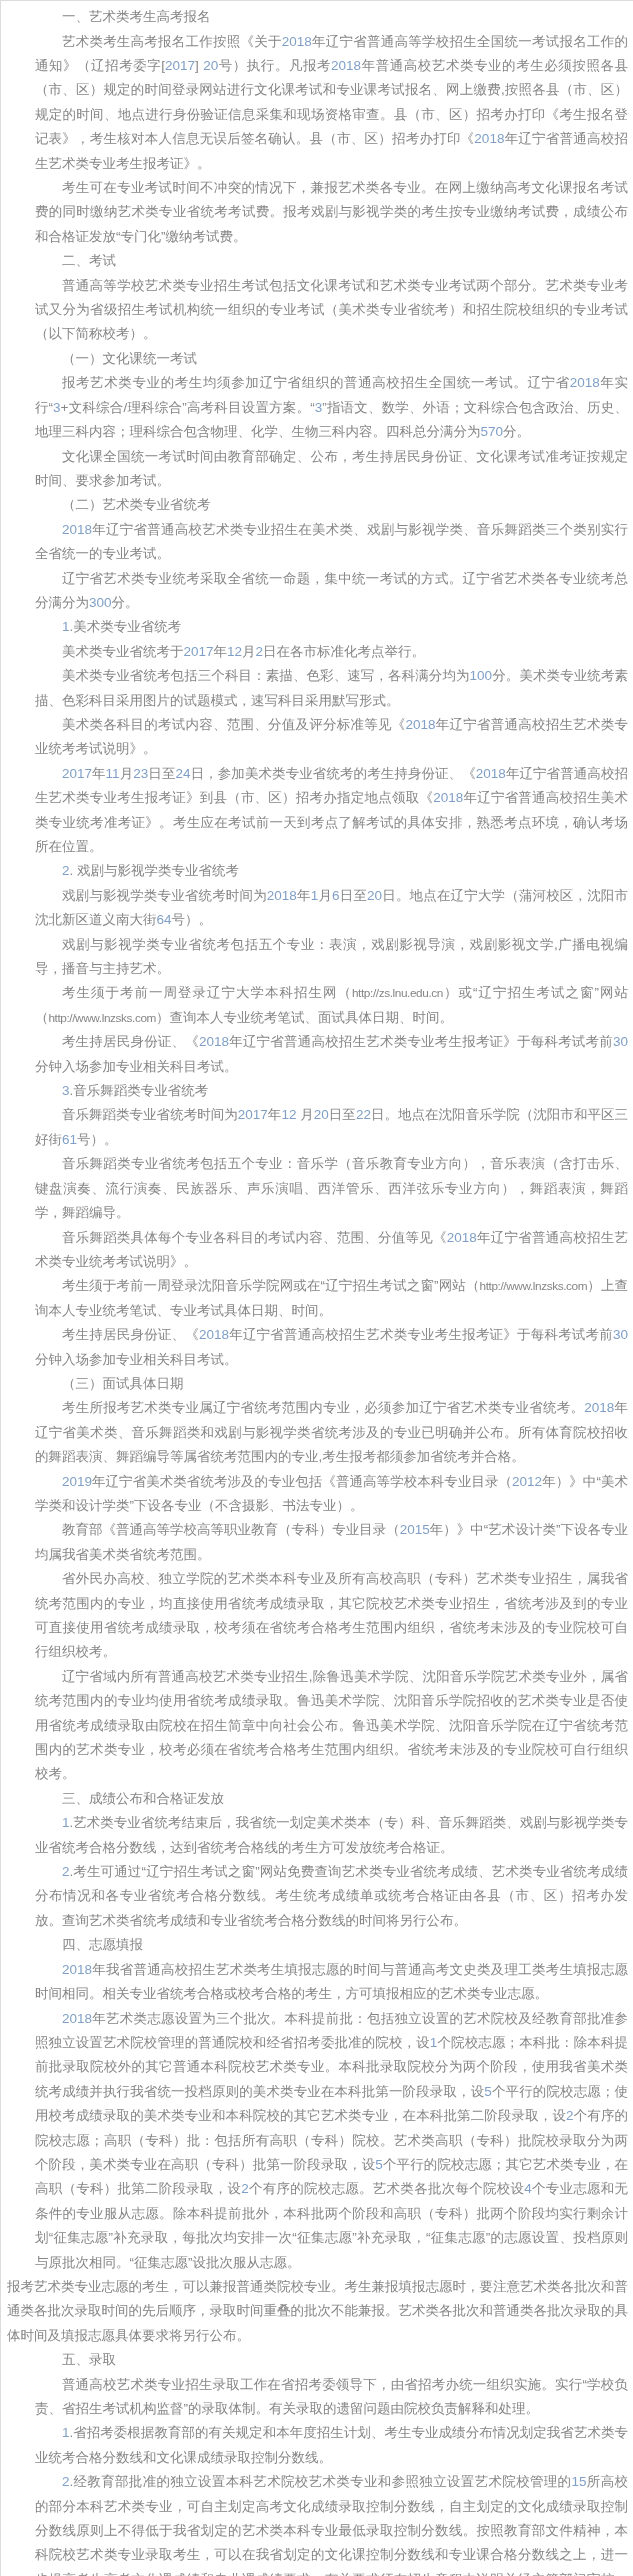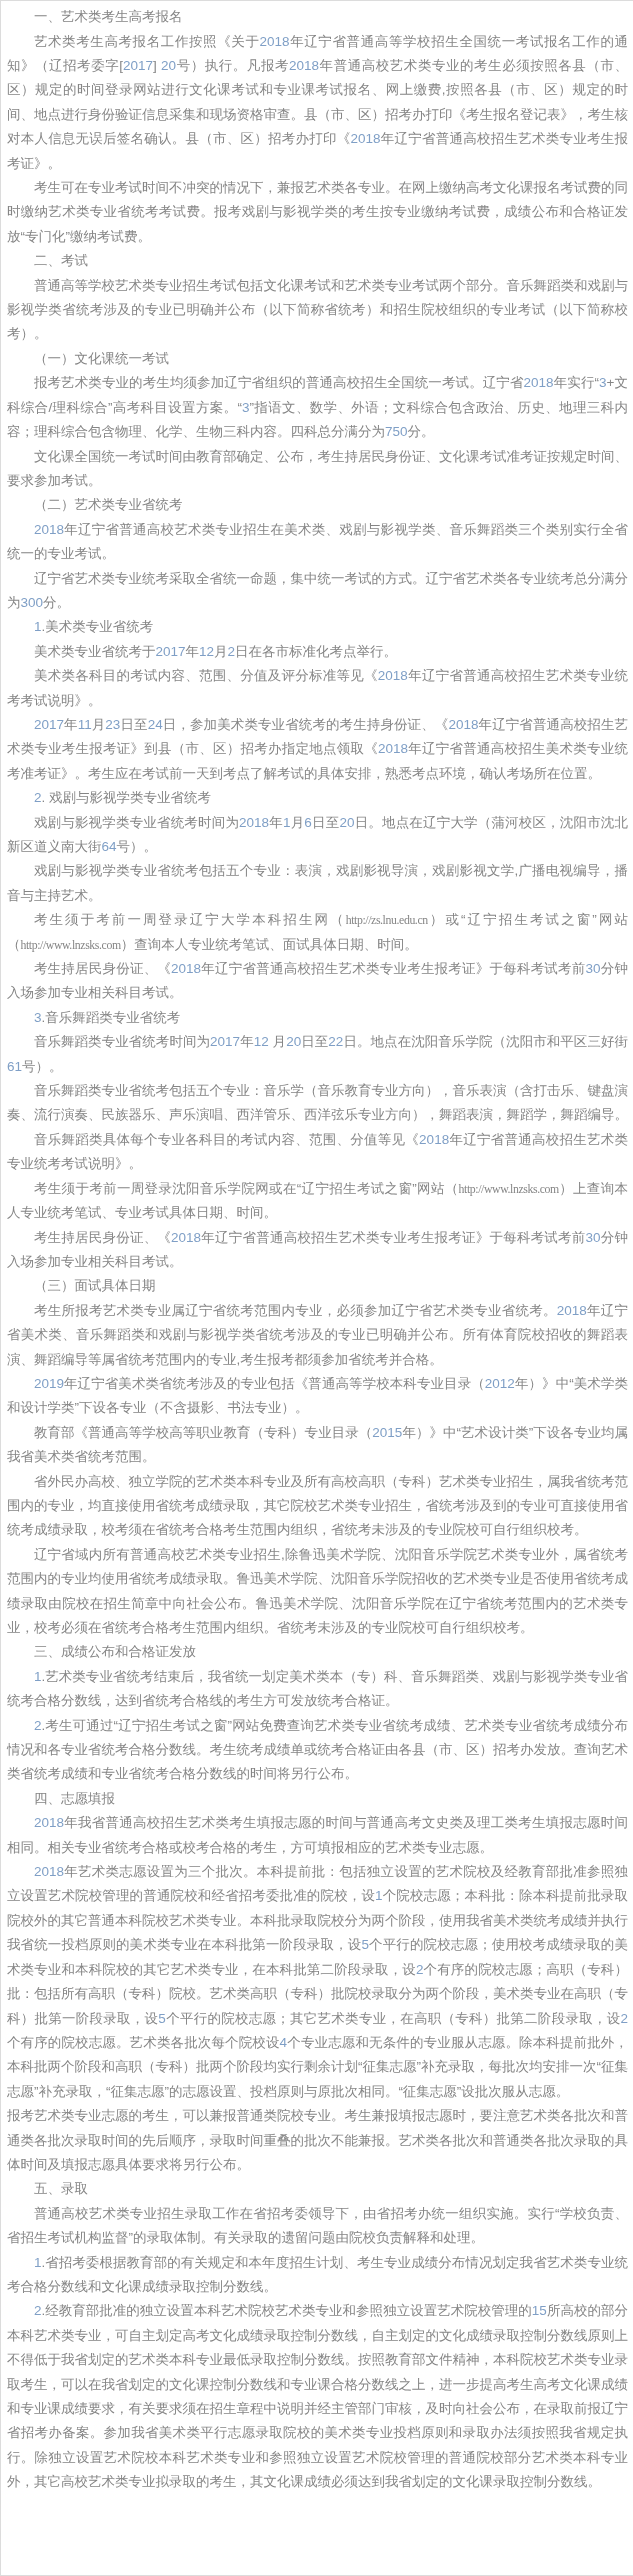--- a/index.html
+++ b/index.html
@@ -22,48 +22,50 @@
     font-size: 13.5px;
     line-height: 24.4px;
     text-align: justify;
   }
   .doc p {
     margin: 0;
     padding: 0;
   }
   .doc p.indent {
     text-indent: 2em;
+    margin-left: 28px;
   }
   .doc .num {
     color: var(--accent, #7f9fc6);
   }
   .doc .url {
-    font-family: Liberation Serif, serif;
+    font-family: Liberation Sans, sans-serif;
     font-size: 11.8px;
     letter-spacing: -0.4px;
   }
 </style>
 </head>
 <body>
 
 <div class="page">
   <div class="doc" id="doc">
       <p class="indent">一、艺术类考生高考报名</p>
       <p class="indent">艺术类考生高考报名工作按照《关于<span class="num">2018</span>年辽宁省普通高等学校招生全国统一考试报名工作的通知》（辽招考委字[<span class="num">2017</span>] <span class="num">20</span>号）执行。凡报考<span class="num">2018</span>年普通高校艺术类专业的考生必须按照各县（市、区）规定的时间登录网站进行文化课考试和专业课考试报名、网上缴费,按照各县（市、区）规定的时间、地点进行身份验证信息采集和现场资格审查。县（市、区）招考办打印《考生报名登记表》，考生核对本人信息无误后签名确认。县（市、区）招考办打印《<span class="num">2018</span>年辽宁省普通高校招生艺术类专业考生报考证》。</p>
       <p class="indent">考生可在专业考试时间不冲突的情况下，兼报艺术类各专业。在网上缴纳高考文化课报名考试费的同时缴纳艺术类专业省统考考试费。报考戏剧与影视学类的考生按专业缴纳考试费，成绩公布和合格证发放“专门化”缴纳考试费。</p>
       <p class="indent">二、考试</p>
-      <p class="indent">普通高等学校艺术类专业招生考试包括文化课考试和艺术类专业考试两个部分。音乐舞蹈类和戏剧与影视学类省统考涉及的专业已明确并公布（以下简称省统考）和招生院校组织的专业考试（以下简称校考）。</p>
+      <p class="indent">普通高等学校艺术类专业招生考试包括文化课考试和艺术类专业考试两个部分。艺术类专业考试又分为省级招生考试机构统一组织的专业考试（美术类专业省统考）和招生院校组织的专业考试（以下简称校考）。</p>
       <p class="indent">（一）文化课统一考试</p>
-      <p class="indent">报考艺术类专业的考生均须参加辽宁省组织的普通高校招生全国统一考试。辽宁省<span class="num">2018</span>年实行“<span class="num">3</span>+文科综合/理科综合”高考科目设置方案。“<span class="num">3</span>”指语文、数学、外语；文科综合包含政治、历史、地理三科内容；理科综合包含物理、化学、生物三科内容。四科总分满分为<span class="num">750</span>分。</p>
+      <p class="indent">报考艺术类专业的考生均须参加辽宁省组织的普通高校招生全国统一考试。辽宁省<span class="num">2018</span>年实行“<span class="num">3</span>+文科综合/理科综合”高考科目设置方案。“<span class="num">3</span>”指语文、数学、外语；文科综合包含政治、历史、地理三科内容；理科综合包含物理、化学、生物三科内容。四科总分满分为<span class="num">570</span>分。</p>
       <p class="indent">文化课全国统一考试时间由教育部确定、公布，考生持居民身份证、文化课考试准考证按规定时间、要求参加考试。</p>
       <p class="indent">（二）艺术类专业省统考</p>
       <p class="indent"><span class="num">2018</span>年辽宁省普通高校艺术类专业招生在美术类、戏剧与影视学类、音乐舞蹈类三个类别实行全省统一的专业考试。</p>
       <p class="indent">辽宁省艺术类专业统考采取全省统一命题，集中统一考试的方式。辽宁省艺术类各专业统考总分满分为<span class="num">300</span>分。</p>
       <p class="indent"><span class="num">1</span>.美术类专业省统考</p>
       <p class="indent">美术类专业省统考于<span class="num">2017</span>年<span class="num">12</span>月<span class="num">2</span>日在各市标准化考点举行。</p>
+      <p class="indent">美术类专业省统考包括三个科目：素描、色彩、速写，各科满分均为<span class="num">100</span>分。美术类专业统考素描、色彩科目采用图片的试题模式，速写科目采用默写形式。</p>
       <p class="indent">美术类各科目的考试内容、范围、分值及评分标准等见《<span class="num">2018</span>年辽宁省普通高校招生艺术类专业统考考试说明》。</p>
       <p class="indent"><span class="num">2017</span>年<span class="num">11</span>月<span class="num">23</span>日至<span class="num">24</span>日，参加美术类专业省统考的考生持身份证、《<span class="num">2018</span>年辽宁省普通高校招生艺术类专业考生报考证》到县（市、区）招考办指定地点领取《<span class="num">2018</span>年辽宁省普通高校招生美术类专业统考准考证》。考生应在考试前一天到考点了解考试的具体安排，熟悉考点环境，确认考场所在位置。</p>
       <p class="indent"><span class="num">2</span>. 戏剧与影视学类专业省统考</p>
       <p class="indent">戏剧与影视学类专业省统考时间为<span class="num">2018</span>年<span class="num">1</span>月<span class="num">6</span>日至<span class="num">20</span>日。地点在辽宁大学（蒲河校区，沈阳市沈北新区道义南大街<span class="num">64</span>号）。</p>
       <p class="indent">戏剧与影视学类专业省统考包括五个专业：表演，戏剧影视导演，戏剧影视文学,广播电视编导，播音与主持艺术。</p>
       <p class="indent">考生须于考前一周登录辽宁大学本科招生网（<span class="url">http://zs.lnu.edu.cn</span>）或“辽宁招生考试之窗”网站（<span class="url">http://www.lnzsks.com</span>）查询本人专业统考笔试、面试具体日期、时间。</p>
       <p class="indent">考生持居民身份证、《<span class="num">2018</span>年辽宁省普通高校招生艺术类专业考生报考证》于每科考试考前<span class="num">30</span>分钟入场参加专业相关科目考试。</p>
       <p class="indent"><span class="num">3</span>.音乐舞蹈类专业省统考</p>
       <p class="indent">音乐舞蹈类专业省统考时间为<span class="num">2017</span>年<span class="num">12</span> 月<span class="num">20</span>日至<span class="num">22</span>日。地点在沈阳音乐学院（沈阳市和平区三好街<span class="num">61</span>号）。</p>
       <p class="indent">音乐舞蹈类专业省统考包括五个专业：音乐学（音乐教育专业方向），音乐表演（含打击乐、键盘演奏、流行演奏、民族器乐、声乐演唱、西洋管乐、西洋弦乐专业方向），舞蹈表演，舞蹈学，舞蹈编导。</p>

